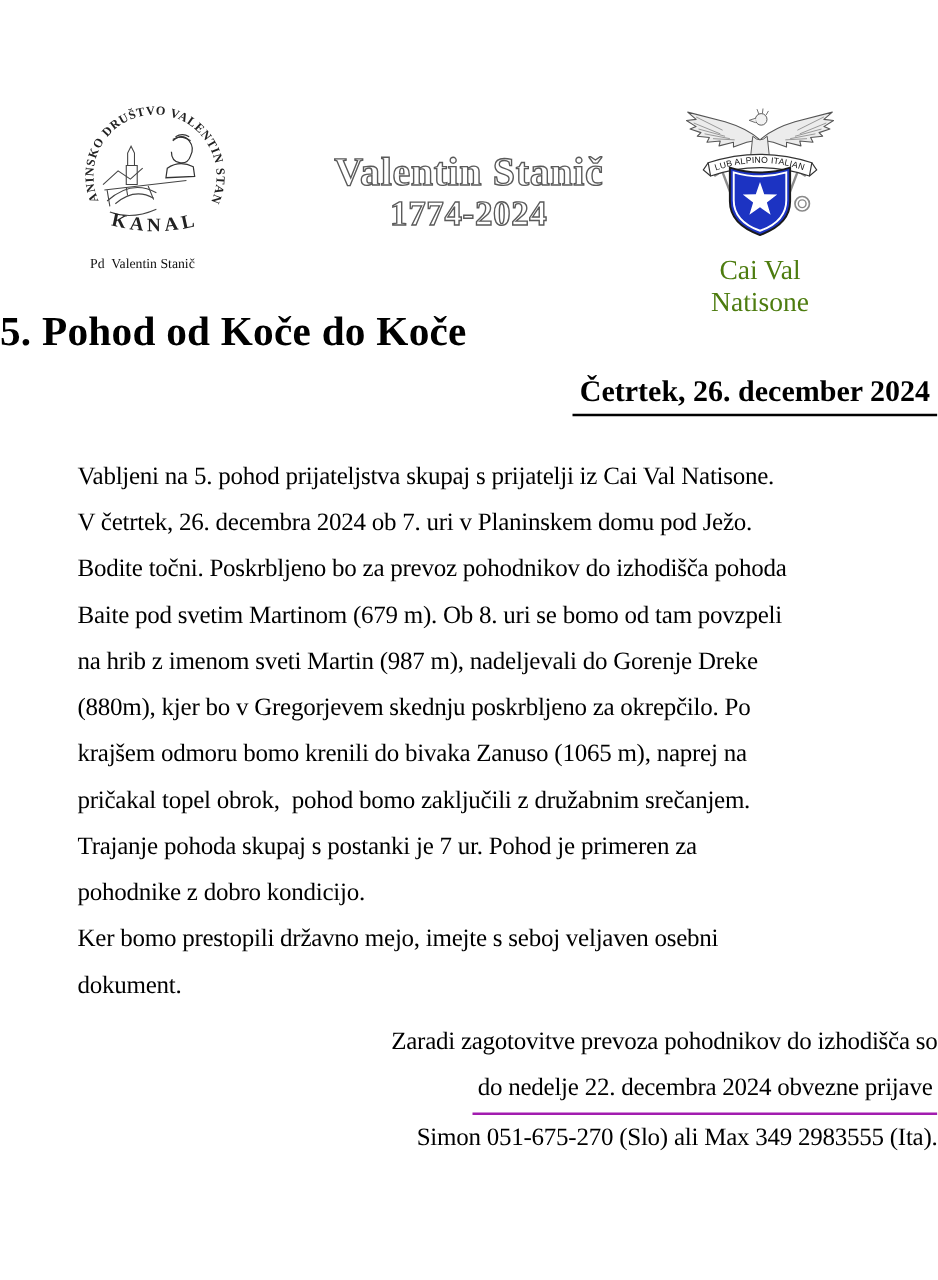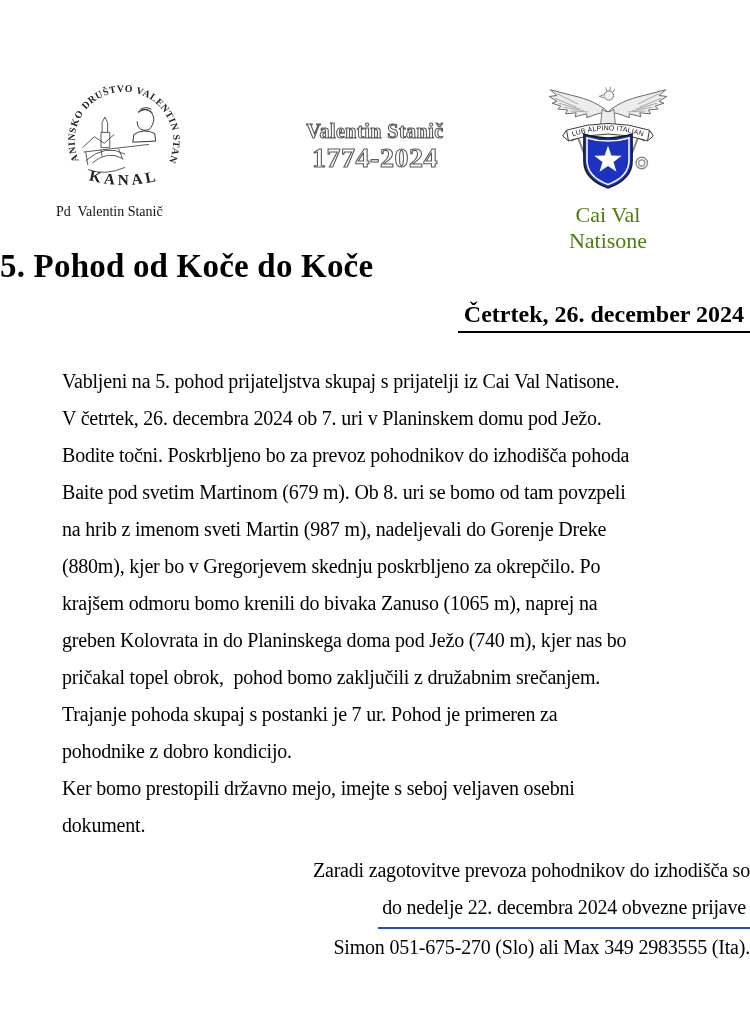--- a/index.html
+++ b/index.html
@@ -10,30 +10,30 @@
     background: #ffffff;
     color: #000000;
     font-family: "Liberation Serif", serif;
     overflow: hidden;
   }
 
   
   .header { position: relative; height: 240px; }
 
   .pd-logo-block { position: absolute; left: 52px; top: 82px; width: 160px; }
-  .pd-caption { font-size: 14px; margin-top: 2px; margin-left: 4px; white-space: pre; color: #111; }
+  .pd-caption { font-size: 11px; margin-top: 2px; margin-left: 20px; white-space: pre; color: #111; }
 
   .center-mark { position: absolute; top: 120px; left: 0; width: 100%; text-align: center; line-height: 1.12; }
   .outline-text {
     font-weight: bold;
     color: transparent;
     -webkit-text-stroke: 1.1px #5a5a5a;
     letter-spacing: 0.5px;
   }
-  .outline-name  { font-size: 20px; }
+  .outline-name  { font-size: 32px; }
   .outline-years { font-size: 28px; }
 
   .cai-logo-block { position: absolute; left: 540px; top: 82px; width: 136px; text-align: center; }
   .cai-caption { font-size: 22px; margin-top: 8px; color: #4d7c0f; }
 
   
   .title {
     margin: 0;
     padding-top: 8px;
     text-align: left;
@@ -48,21 +48,21 @@
   .body-text {
     margin: 30px 40px 0 62px;
     font-size: 20px;
     line-height: 37px;
     letter-spacing: -0.2px;
   }
   .body-line { white-space: pre; }
 
   
   .footer { margin-top: 8px; text-align: right; font-size: 20px; line-height: 37px; letter-spacing: -0.2px; }
-  .footer-underline { display: inline-block; border-bottom: 2px solid #1d4ed8; padding: 0 4px 1px 4px; }
+  .footer-underline { display: inline-block; border-bottom: 2px solid #a21caf; padding: 0 4px 1px 4px; }
 
   
   .logo-arc-text { font-family: "Liberation Serif", serif; font-weight: bold; }
 </style>
 </head>
 <body>
 
 <div class="page">
 
   <div class="header">
@@ -159,21 +159,20 @@
   </div>
 
   <div class="body-text">
     <div class="body-line">Vabljeni na 5. pohod prijateljstva skupaj s prijatelji iz Cai Val Natisone.</div>
     <div class="body-line">V četrtek, 26. decembra 2024 ob 7. uri v Planinskem domu pod Ježo.</div>
     <div class="body-line">Bodite točni. Poskrbljeno bo za prevoz pohodnikov do izhodišča pohoda</div>
     <div class="body-line">Baite pod svetim Martinom (679 m). Ob 8. uri se bomo od tam povzpeli</div>
     <div class="body-line">na hrib z imenom sveti Martin (987 m), nadeljevali do Gorenje Dreke</div>
     <div class="body-line">(880m), kjer bo v Gregorjevem skednju poskrbljeno za okrepčilo. Po</div>
     <div class="body-line">krajšem odmoru bomo krenili do bivaka Zanuso (1065 m), naprej na</div>
-    <div class="body-line">greben Kolovrata in do Planinskega doma pod Ježo (740 m), kjer nas bo</div>
     <div class="body-line">pričakal topel obrok,  pohod bomo zaključili z družabnim srečanjem.</div>
     <div class="body-line">Trajanje pohoda skupaj s postanki je 7 ur. Pohod je primeren za</div>
     <div class="body-line">pohodnike z dobro kondicijo.</div>
     <div class="body-line">Ker bomo prestopili državno mejo, imejte s seboj veljaven osebni</div>
     <div class="body-line">dokument.</div>
   </div>
 
   <div class="footer">
     <div>Zaradi zagotovitve prevoza pohodnikov do izhodišča so</div>
     <div>

